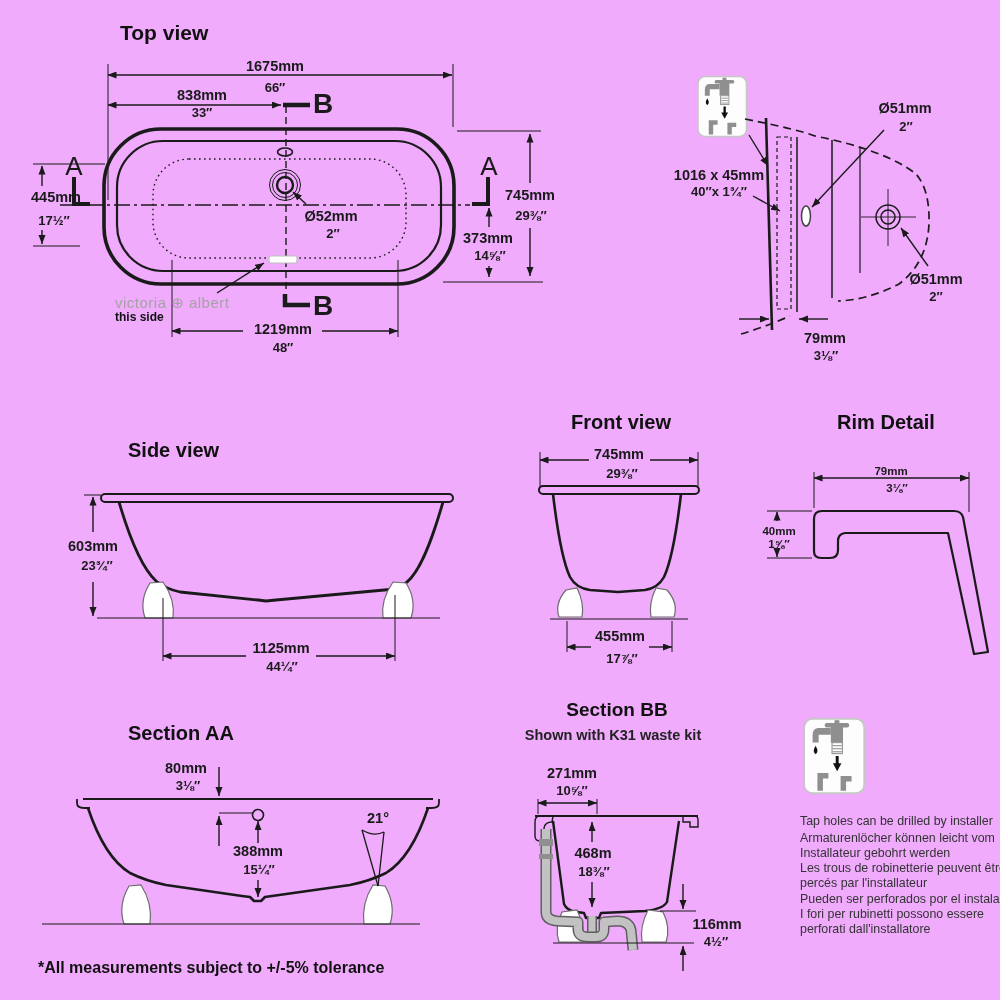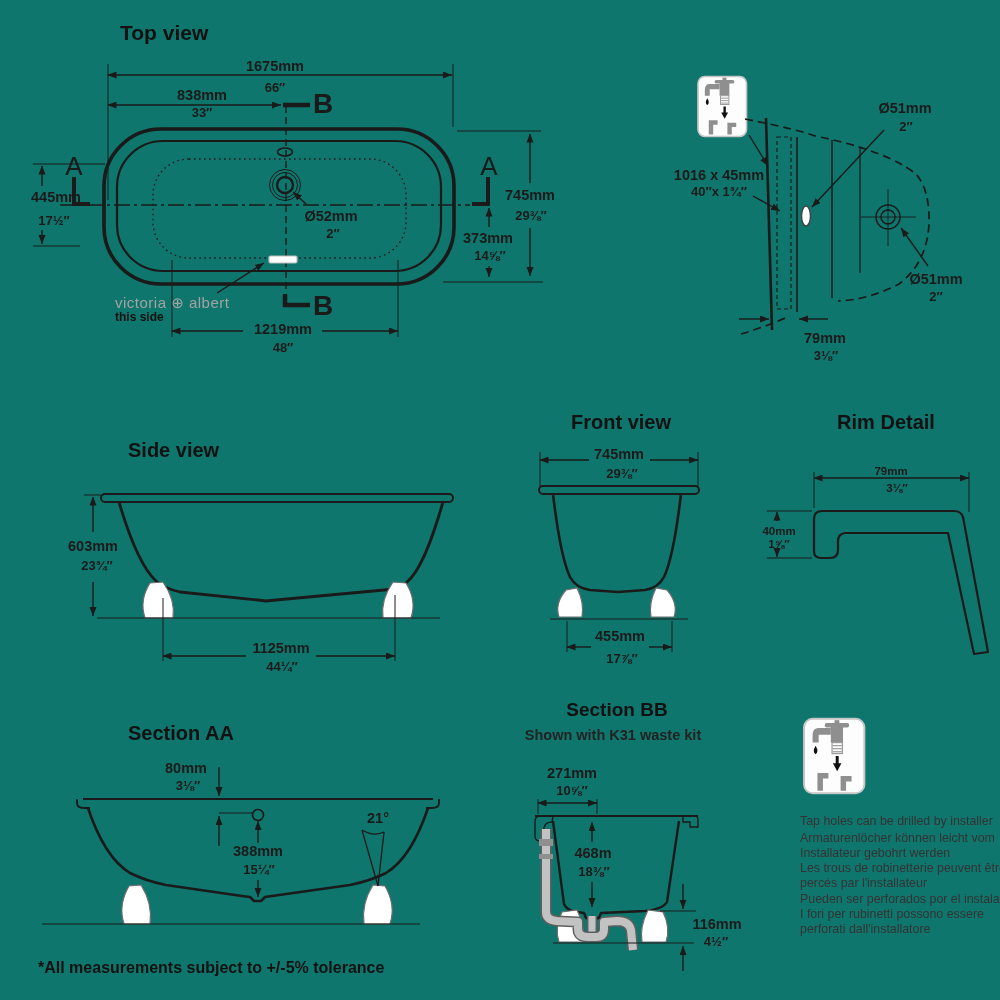--- a/index.html
+++ b/index.html
@@ -1,16 +1,16 @@
 <!DOCTYPE html>
 <html><head>
 <meta charset="utf-8">
 <style>
   html,body{margin:0;padding:0;background:#fff;}
-  .canvas{position:relative;width:1000px;height:1000px;background:#0f766e;overflow:hidden;
+  .canvas{position:relative;width:1000px;height:1000px;background:#f0abfc;overflow:hidden;
           font-family:"Liberation Sans",sans-serif;}
   svg{position:absolute;left:0;top:0;}
   svg text{font-family:"Liberation Sans",sans-serif;}
   .ts{text-anchor:start;}
   .title{font-size:21px;font-weight:700;fill:#111;}
   .title20{font-size:20px;font-weight:700;fill:#111;}
   .title19{font-size:19px;font-weight:700;fill:#111;}
   .sub{font-size:14.5px;font-weight:600;fill:#222;text-anchor:middle;}
   .mm{font-size:14.5px;font-weight:600;fill:#1a1a1a;text-anchor:middle;}
   .in{font-size:13px;font-weight:600;fill:#1a1a1a;text-anchor:middle;}

